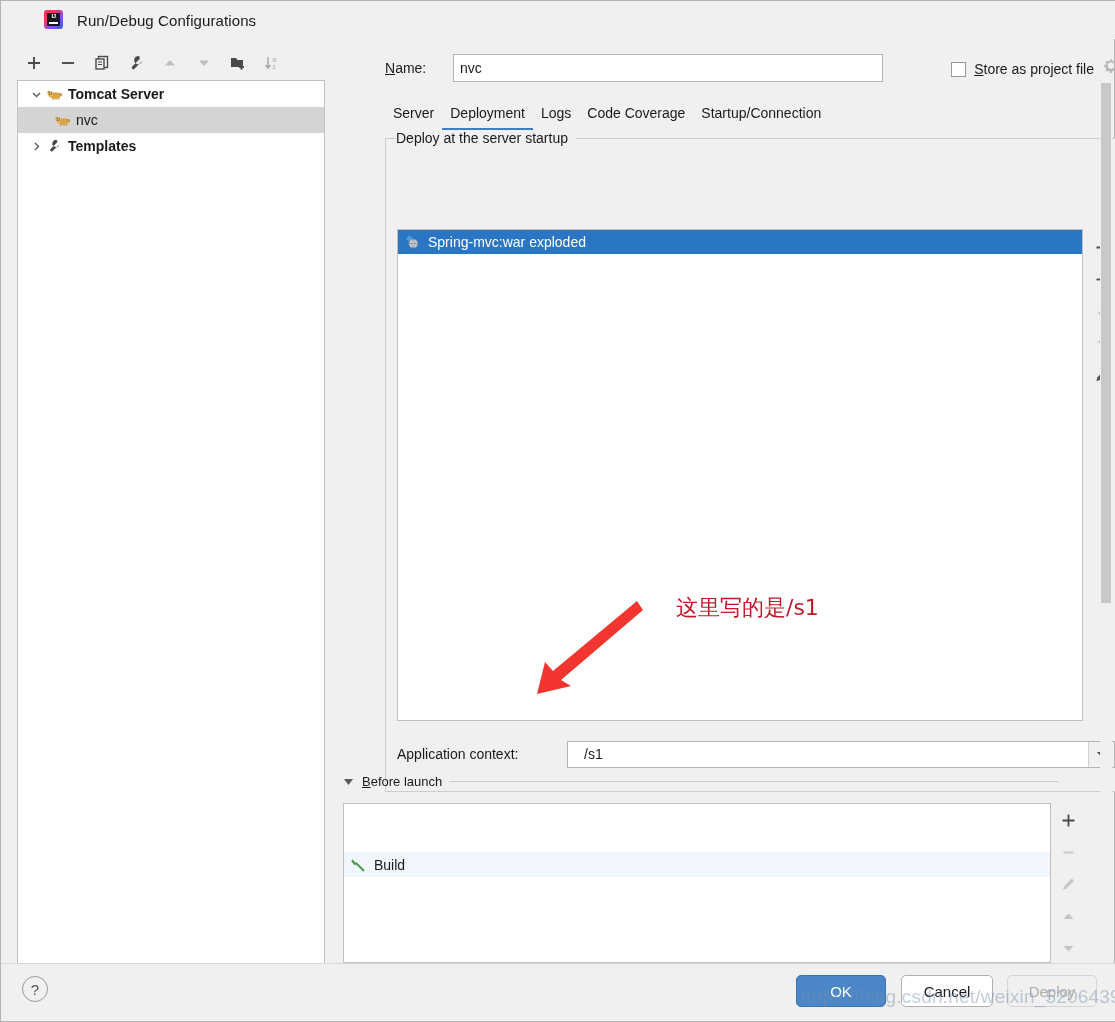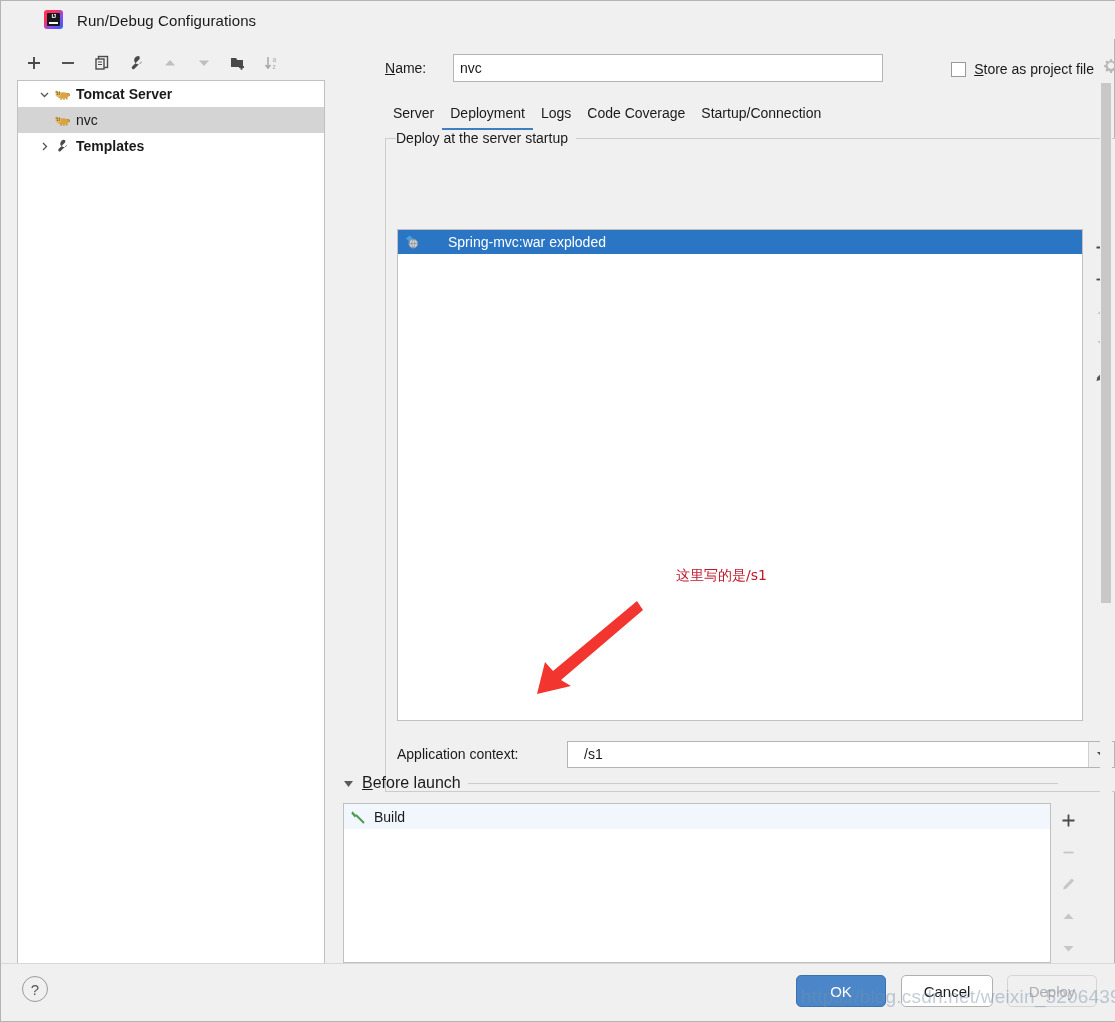--- a/index.html
+++ b/index.html
@@ -70,21 +70,21 @@
 
   
   .tree {
     position: absolute; left: 16px; top: 79px;
     width: 308px; height: 884px;
     background: #ffffff; border: 1px solid #c0c0c0;
     overflow: hidden;
   }
   .tree-row {
     height: 26px; display: flex; align-items: center;
-    padding-left: 16px; font-size: 14px; white-space: nowrap;
+    padding-left: 8px; font-size: 14px; white-space: nowrap;
   }
   .tree-row.selected { background: #d4d4d4; }
   .tree-row .twisty {
     width: 20px; height: 26px; display: flex; align-items: center; justify-content: center;
     flex: 0 0 auto;
   }
   .tree-row .ticon { width: 22px; flex: 0 0 auto; display: flex; align-items: center; }
   .tree-row .tlabel { font-weight: bold; }
   .tree-row .tlabel.plain { font-weight: normal; }
   .indent-1 { padding-left: 36px; }
@@ -149,21 +149,21 @@
   .deploy-listbox {
     position: absolute; left: 11px; top: 90px;
     width: 686px; height: 492px;
     background: #fff; border: 1px solid #c0c0c0;
     overflow: hidden;
   }
   .deploy-item {
     height: 24px; display: flex; align-items: center; padding-left: 6px;
     font-size: 14px; white-space: nowrap;
   }
-  .deploy-item.selected { background: #2a75c4; color: #fff; gap: 20px; }
+  .deploy-item.selected { background: #2a75c4; color: #fff; }
   .deploy-item .dicon { width: 24px; flex: 0 0 auto; display: flex; align-items: center; }
 
   .deploy-sidebar {
     position: absolute; left: 698px; top: 90px;
     width: 36px; height: 492px;
     display: flex; flex-direction: column; align-items: center;
     padding-top: 7px; gap: 10px;
   }
   .side-btn { width: 30px; height: 22px; display: flex; align-items: center; justify-content: center; }
 
@@ -182,47 +182,47 @@
     padding-left: 16px; width: 510px; color: #1a1a1a;
   }
   .appctx-arrow {
     position: absolute; right: 0; top: 0; width: 26px; height: 25px;
     background: #f0f0f0; border-left: 1px solid #d0d0d0;
     display: flex; align-items: center; justify-content: center;
   }
 
   
   .annot-text {
-    position: absolute; left: 675px; top: 566px;
-    font-size: 14px; color: #c0182b;
+    position: absolute; left: 675px; top: 592px;
+    font-size: 22px; color: #c0182b;
     font-family: "DejaVu Sans", sans-serif;
     white-space: nowrap; z-index: 40;
   }
   .annot-arrow { position: absolute; left: 520px; top: 595px; z-index: 40; }
 
   
   .bl-header {
     position: absolute; left: 342px; top: 773px;
     width: 745px; display: flex; align-items: center; gap: 7px;
   }
   .bl-tri { width: 12px; height: 12px; display: flex; align-items: center; }
-  .bl-title { font-size: 16px; }
+  .bl-title { font-size: 13px; }
   .bl-title u { text-decoration: underline; }
   .bl-line { flex: 1; height: 1px; background: #ccc; margin-right: 30px; }
 
   .bl-listbox {
     position: absolute; left: 342px; top: 802px;
     width: 708px; height: 160px;
     background: #fff; border: 1px solid #c0c0c0; overflow: hidden;
   }
   .bl-item {
     height: 25px; display: flex; align-items: center; padding-left: 6px;
     font-size: 14px; white-space: nowrap;
   }
-  .bl-item.hl { background: #f2f7fd; }
+  .bl-item.hl { background: #f2f7fd; margin-top: 48px; }
   .bl-item .bicon { width: 24px; flex: 0 0 auto; display: flex; align-items: center; }
 
   .bl-sidebar {
     position: absolute; left: 1050px; top: 802px;
     width: 34px; height: 160px;
     display: flex; flex-direction: column; align-items: center;
     padding-top: 6px; gap: 10px;
   }
 
   

